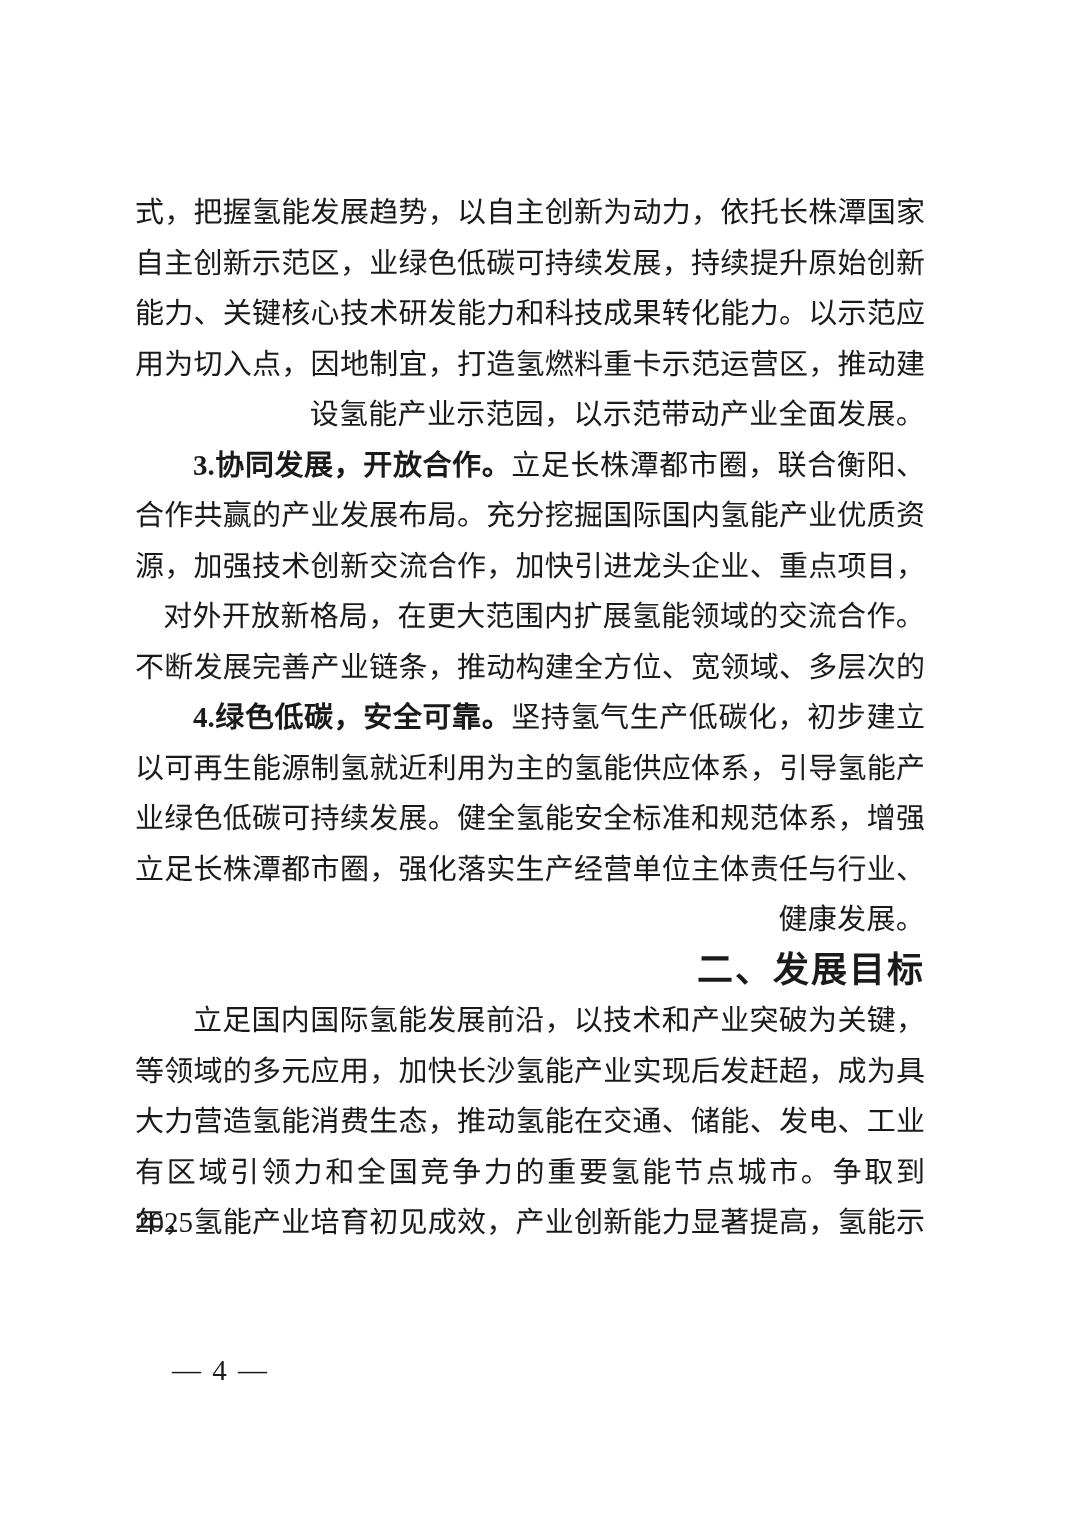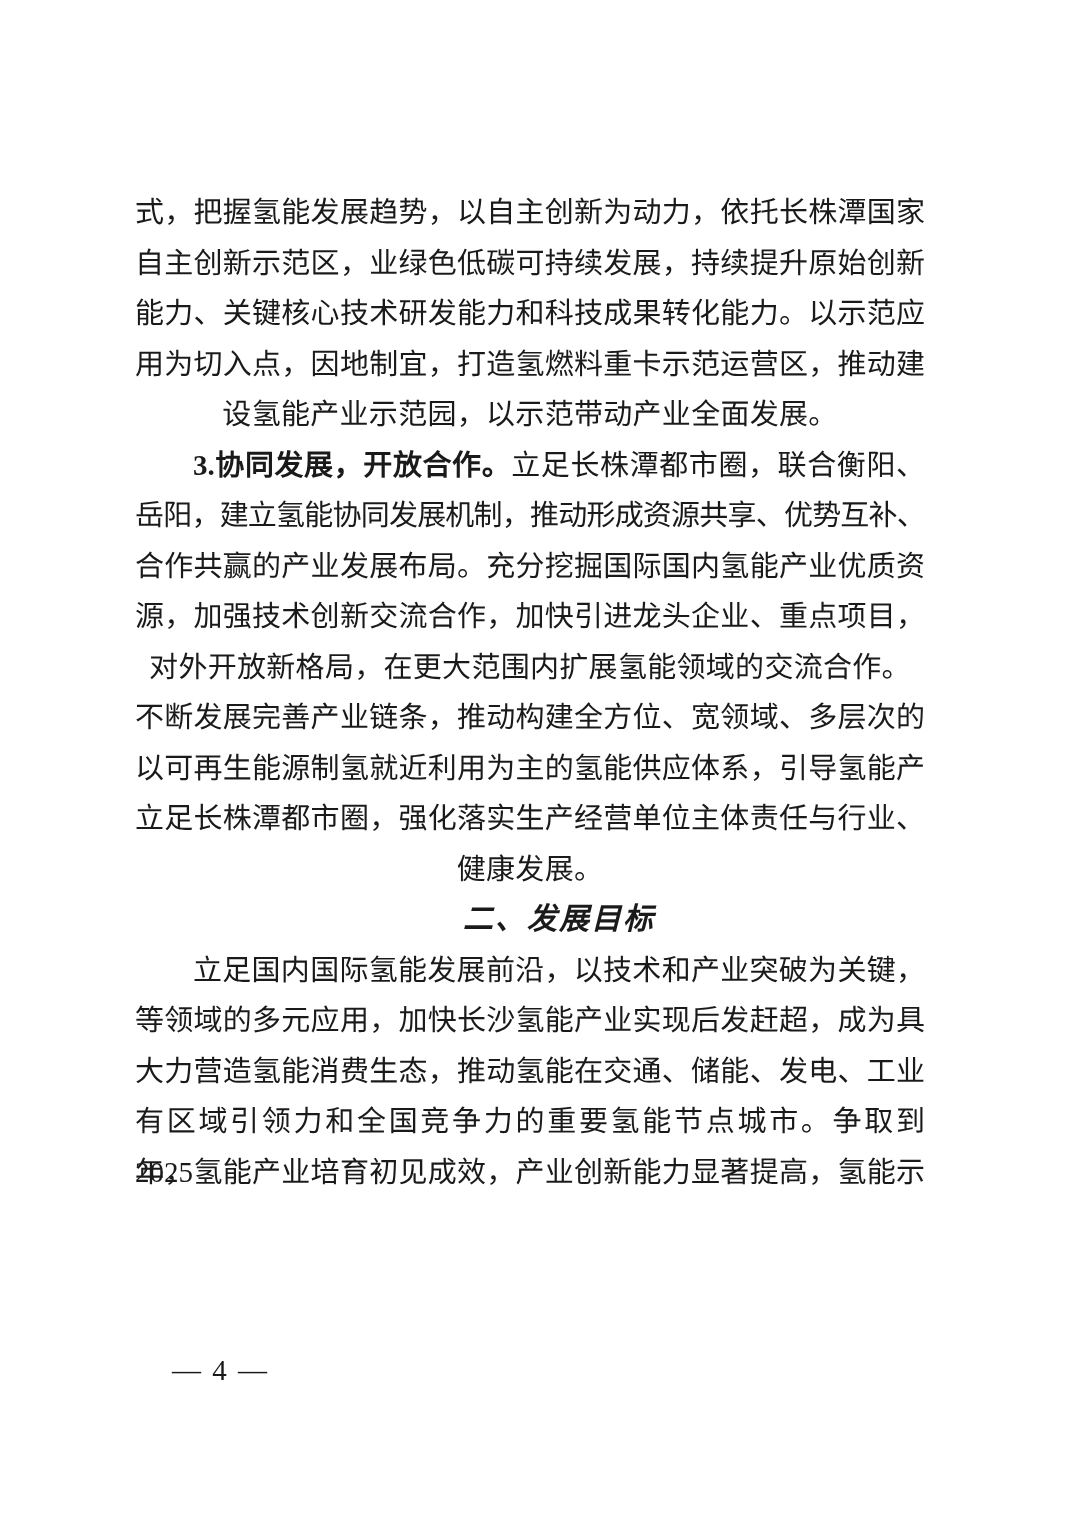--- a/index.html
+++ b/index.html
@@ -29,35 +29,34 @@
     white-space: nowrap;
     font-family: "Liberation Serif", "DejaVu Serif", serif;
   }
   .line.justify {
     white-space: normal;
     text-align: justify;
     text-align-last: justify;
     text-justify: inter-character;
   }
   .line.left {
-    text-align: center;
+    text-align: right;
     letter-spacing: 0.3px;
   }
   .line.indent {
     text-indent: 58px;
   }
   .line.tight {
     letter-spacing: -0.8px;
   }
   .line.heading {
     font-family: "Liberation Sans", "DejaVu Sans", sans-serif;
-    font-size: 30px;
+    font-size: 36px;
     font-weight: 700;
     letter-spacing: 2px;
-    font-style: italic;
   }
   .bold {
     font-weight: 700;
   }
   .footer {
     position: absolute;
     left: 172px;
     top: 1348px;
     height: 44px;
     line-height: 44px;
@@ -71,26 +70,27 @@
 <body>
 
 <div class="page">
   <main class="content">
       <div class="line justify"><span>式，把握氢能发展趋势，以自主创新为动力，依托长株潭国家</span></div>
       <div class="line justify"><span>自主创新示范区，业绿色低碳可持续发展，持续提升原始创新</span></div>
       <div class="line justify"><span>能力、关键核心技术研发能力和科技成果转化能力。以示范应</span></div>
       <div class="line justify"><span>用为切入点，因地制宜，打造氢燃料重卡示范运营区，推动建</span></div>
       <div class="line left"><span>设氢能产业示范园，以示范带动产业全面发展。</span></div>
       <div class="line justify indent"><span class="bold">3.协同发展，开放合作。</span><span>立足长株潭都市圈，联合衡阳、</span></div>
-      <div class="line justify tight"><span>岳阳，建立氢能协同发展机制，推动形成资源共享、优势互补、</span></div>
       <div class="line justify"><span>合作共赢的产业发展布局。充分挖掘国际国内氢能产业优质资</span></div>
       <div class="line justify"><span>源，加强技术创新交流合作，加快引进龙头企业、重点项目，</span></div>
       <div class="line left"><span>对外开放新格局，在更大范围内扩展氢能领域的交流合作。</span></div>
       <div class="line justify"><span>不断发展完善产业链条，推动构建全方位、宽领域、多层次的</span></div>
+      <div class="line justify indent"><span class="bold">4.绿色低碳，安全可靠。</span><span>坚持氢气生产低碳化，初步建立</span></div>
       <div class="line justify"><span>以可再生能源制氢就近利用为主的氢能供应体系，引导氢能产</span></div>
+      <div class="line justify"><span>业绿色低碳可持续发展。健全氢能安全标准和规范体系，增强</span></div>
       <div class="line justify"><span>立足长株潭都市圈，强化落实生产经营单位主体责任与行业、</span></div>
       <div class="line left"><span>健康发展。</span></div>
       <div class="line left indent heading"><span class="bold">二、发展目标</span></div>
       <div class="line justify indent"><span>立足国内国际氢能发展前沿，以技术和产业突破为关键，</span></div>
       <div class="line justify"><span>等领域的多元应用，加快长沙氢能产业实现后发赶超，成为具</span></div>
       <div class="line justify"><span>大力营造氢能消费生态，推动氢能在交通、储能、发电、工业</span></div>
       <div class="line justify"><span>有区域引领力和全国竞争力的重要氢能节点城市。争取到 2025</span></div>
       <div class="line justify"><span>年，氢能产业培育初见成效，产业创新能力显著提高，氢能示</span></div>
     </main>
   <footer class="footer">

